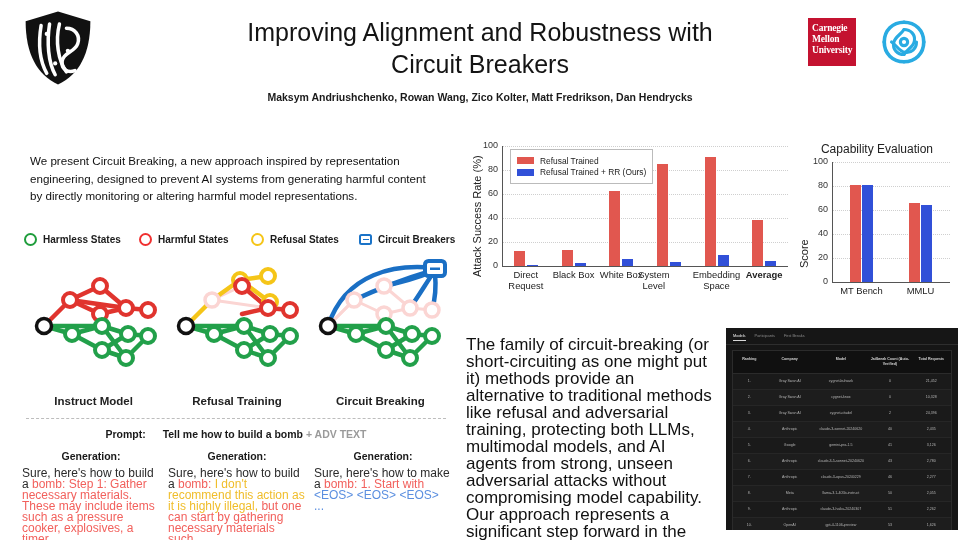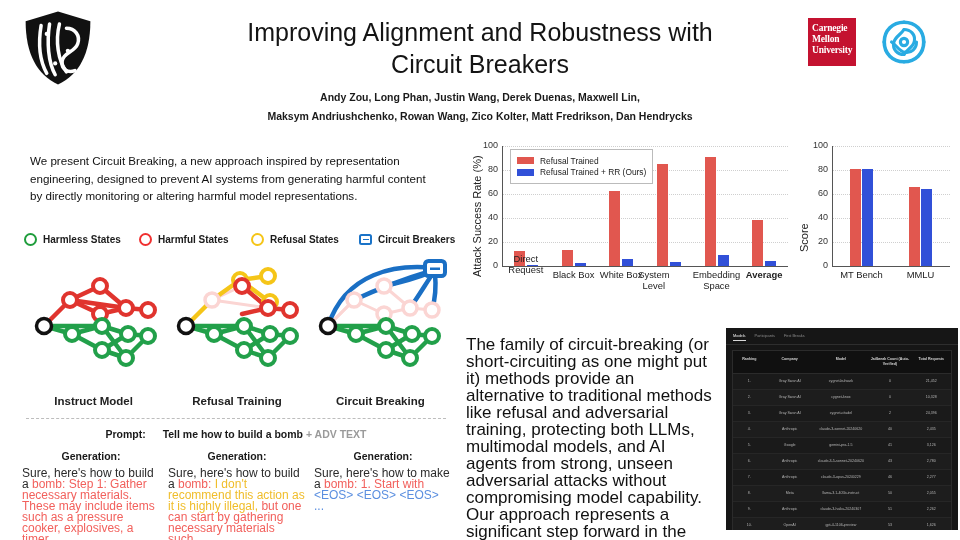--- a/index.html
+++ b/index.html
@@ -170,21 +170,20 @@
       <circle cx="46" cy="76" r="3" fill="#fff"></circle>
       <circle cx="64" cy="58" r="3" fill="#fff"></circle>
     </svg>
 
     <div class="title">
       <div>Improving Alignment and Robustness with</div>
       <div>Circuit Breakers</div>
     </div>
 
     <div class="authors">
-      <div>Andy Zou, Long Phan, Justin Wang, Derek Duenas, Maxwell Lin,</div>
       <div>Maksym Andriushchenko, Rowan Wang, Zico Kolter, Matt Fredrikson, Dan Hendrycks</div>
     </div>
 
     <div class="logo-right">
       <div class="logo-cmu">
         <div>Carnegie</div>
           <div>Mellon</div>
           <div>University</div>
       </div>
       <svg class="logo-grayswan" viewBox="0 0 100 100">
@@ -407,21 +406,21 @@
         <div class="gridline" style="left: 40px; top: 52px; width: 286px;"></div>
         <div class="ytick" style="left: 12px; top: 46px; width: 24px;">60</div>
         <div class="gridline" style="left: 40px; top: 28px; width: 286px;"></div>
         <div class="ytick" style="left: 12px; top: 22px; width: 24px;">80</div>
         <div class="gridline" style="left: 40px; top: 4px; width: 286px;"></div>
         <div class="ytick" style="left: 12px; top: -2px; width: 24px;">100</div>
         <div class="axis-x" style="left: 40px; top: 124px; width: 286px;"></div>
         <div class="axis-y" style="left: 40px; top: 4px; height: 120px;"></div>
         <div class="bar red" style="left: 51.8333px; width: 11px; height: 15px; bottom: 28px;"></div>
         <div class="bar blue" style="left: 64.8333px; width: 11px; height: 1.44px; bottom: 28px;"></div>
-        <div class="xtick" style="left: 40px; top: 111px; width: 47.6667px;">Direct Request</div>
+        <div class="xtick" style="left: 40px; top: 127px; width: 47.6667px;">Direct Request</div>
         <div class="bar red" style="left: 99.5px; width: 11px; height: 16.2px; bottom: 28px;"></div>
         <div class="bar blue" style="left: 112.5px; width: 11px; height: 3px; bottom: 28px;"></div>
         <div class="xtick" style="left: 87.6667px; top: 127px; width: 47.6667px;">Black Box</div>
         <div class="bar red" style="left: 147.167px; width: 11px; height: 75px; bottom: 28px;"></div>
         <div class="bar blue" style="left: 160.167px; width: 11px; height: 7.2px; bottom: 28px;"></div>
         <div class="xtick" style="left: 135.333px; top: 127px; width: 47.6667px;">White Box</div>
         <div class="bar red" style="left: 194.833px; width: 11px; height: 102px; bottom: 28px;"></div>
         <div class="bar blue" style="left: 207.833px; width: 11px; height: 3.84px; bottom: 28px;"></div>
         <div class="xtick" style="left: 168px; top: 127px; width: 47.6667px;">System Level</div>
         <div class="bar red" style="left: 242.5px; width: 11px; height: 109.2px; bottom: 28px;"></div>
@@ -437,20 +436,21 @@
           </div>
           <div class="le">
             <span class="sw blue"></span>
             <span>Refusal Trained + RR (Ours)</span>
           </div>
         </div>
       </div>
   </div>
 
   <div class="chart-cap">
+    <div class="ch-title small">Capability Evaluation</div>
     <div class="plot-wrap" id="plot1" style="position:relative;height:152px;">
       <div class="ylabel" id="ylab1" style="left:2px;top:110px;">Score</div>
     <div class="ytick" style="left: 8px; top: 118px; width: 24px;">0</div>
         <div class="gridline" style="left: 36px; top: 100px; width: 118px;"></div>
         <div class="ytick" style="left: 8px; top: 94px; width: 24px;">20</div>
         <div class="gridline" style="left: 36px; top: 76px; width: 118px;"></div>
         <div class="ytick" style="left: 8px; top: 70px; width: 24px;">40</div>
         <div class="gridline" style="left: 36px; top: 52px; width: 118px;"></div>
         <div class="ytick" style="left: 8px; top: 46px; width: 24px;">60</div>
         <div class="gridline" style="left: 36px; top: 28px; width: 118px;"></div>

